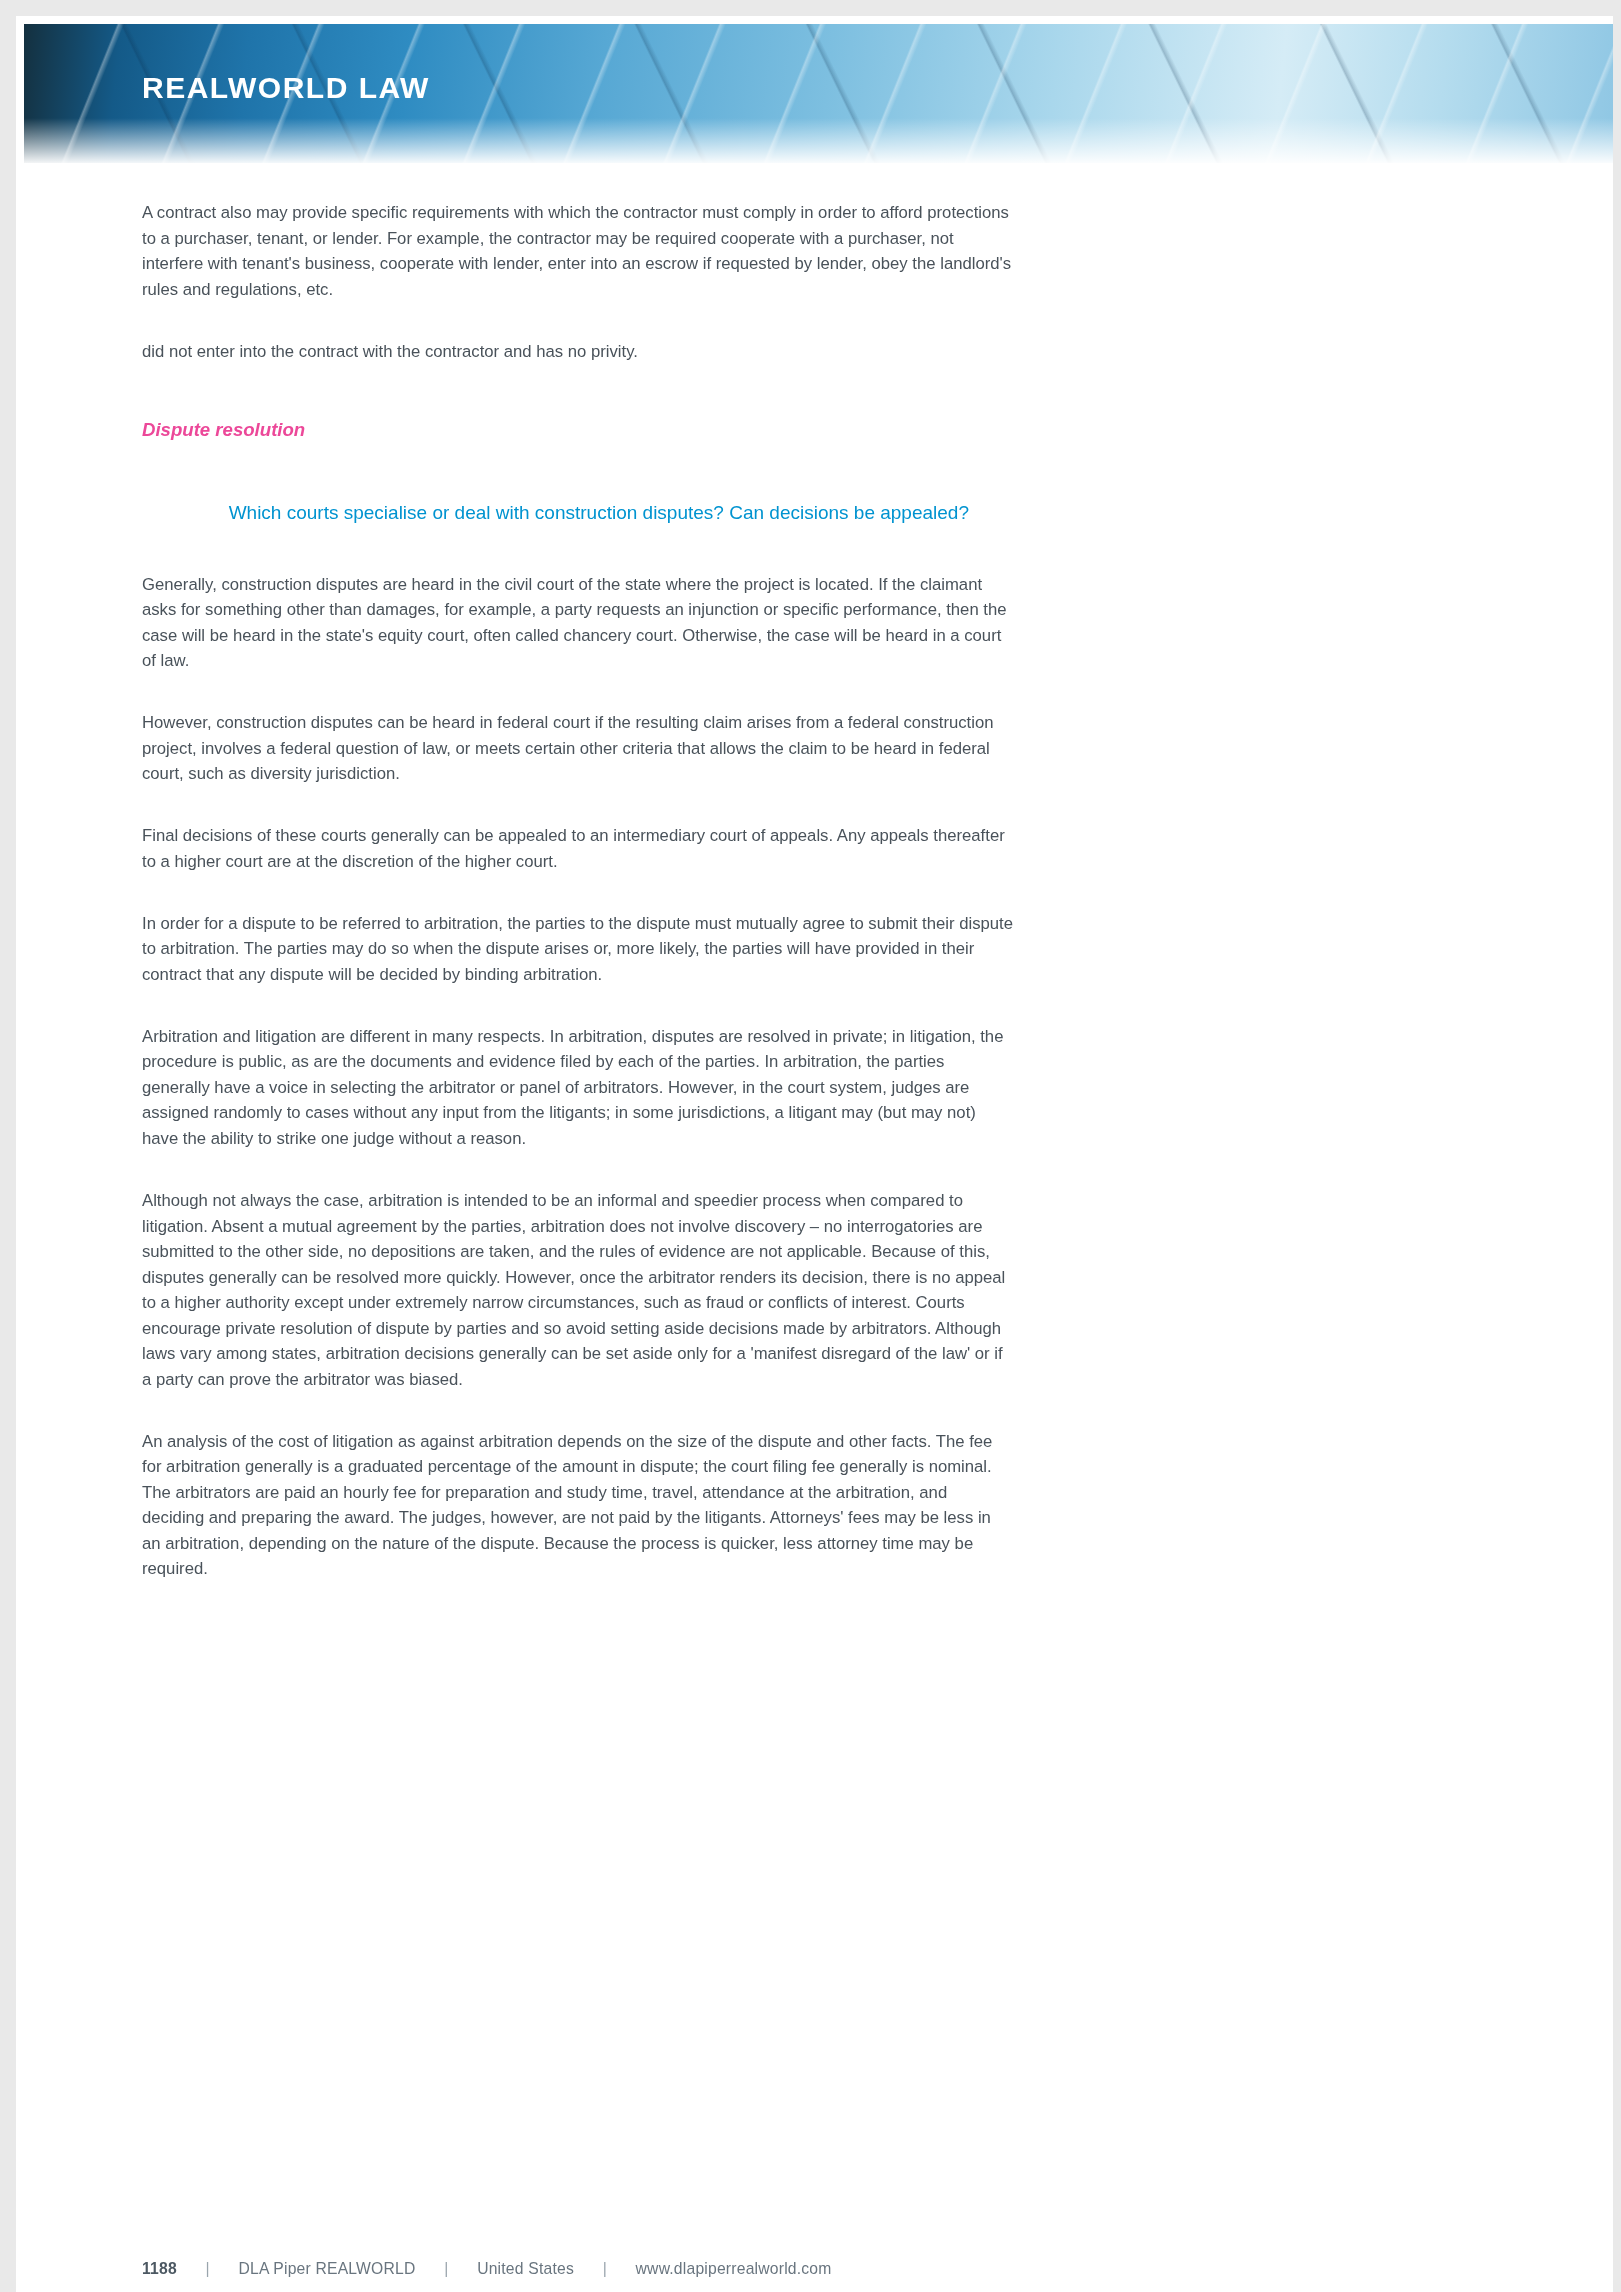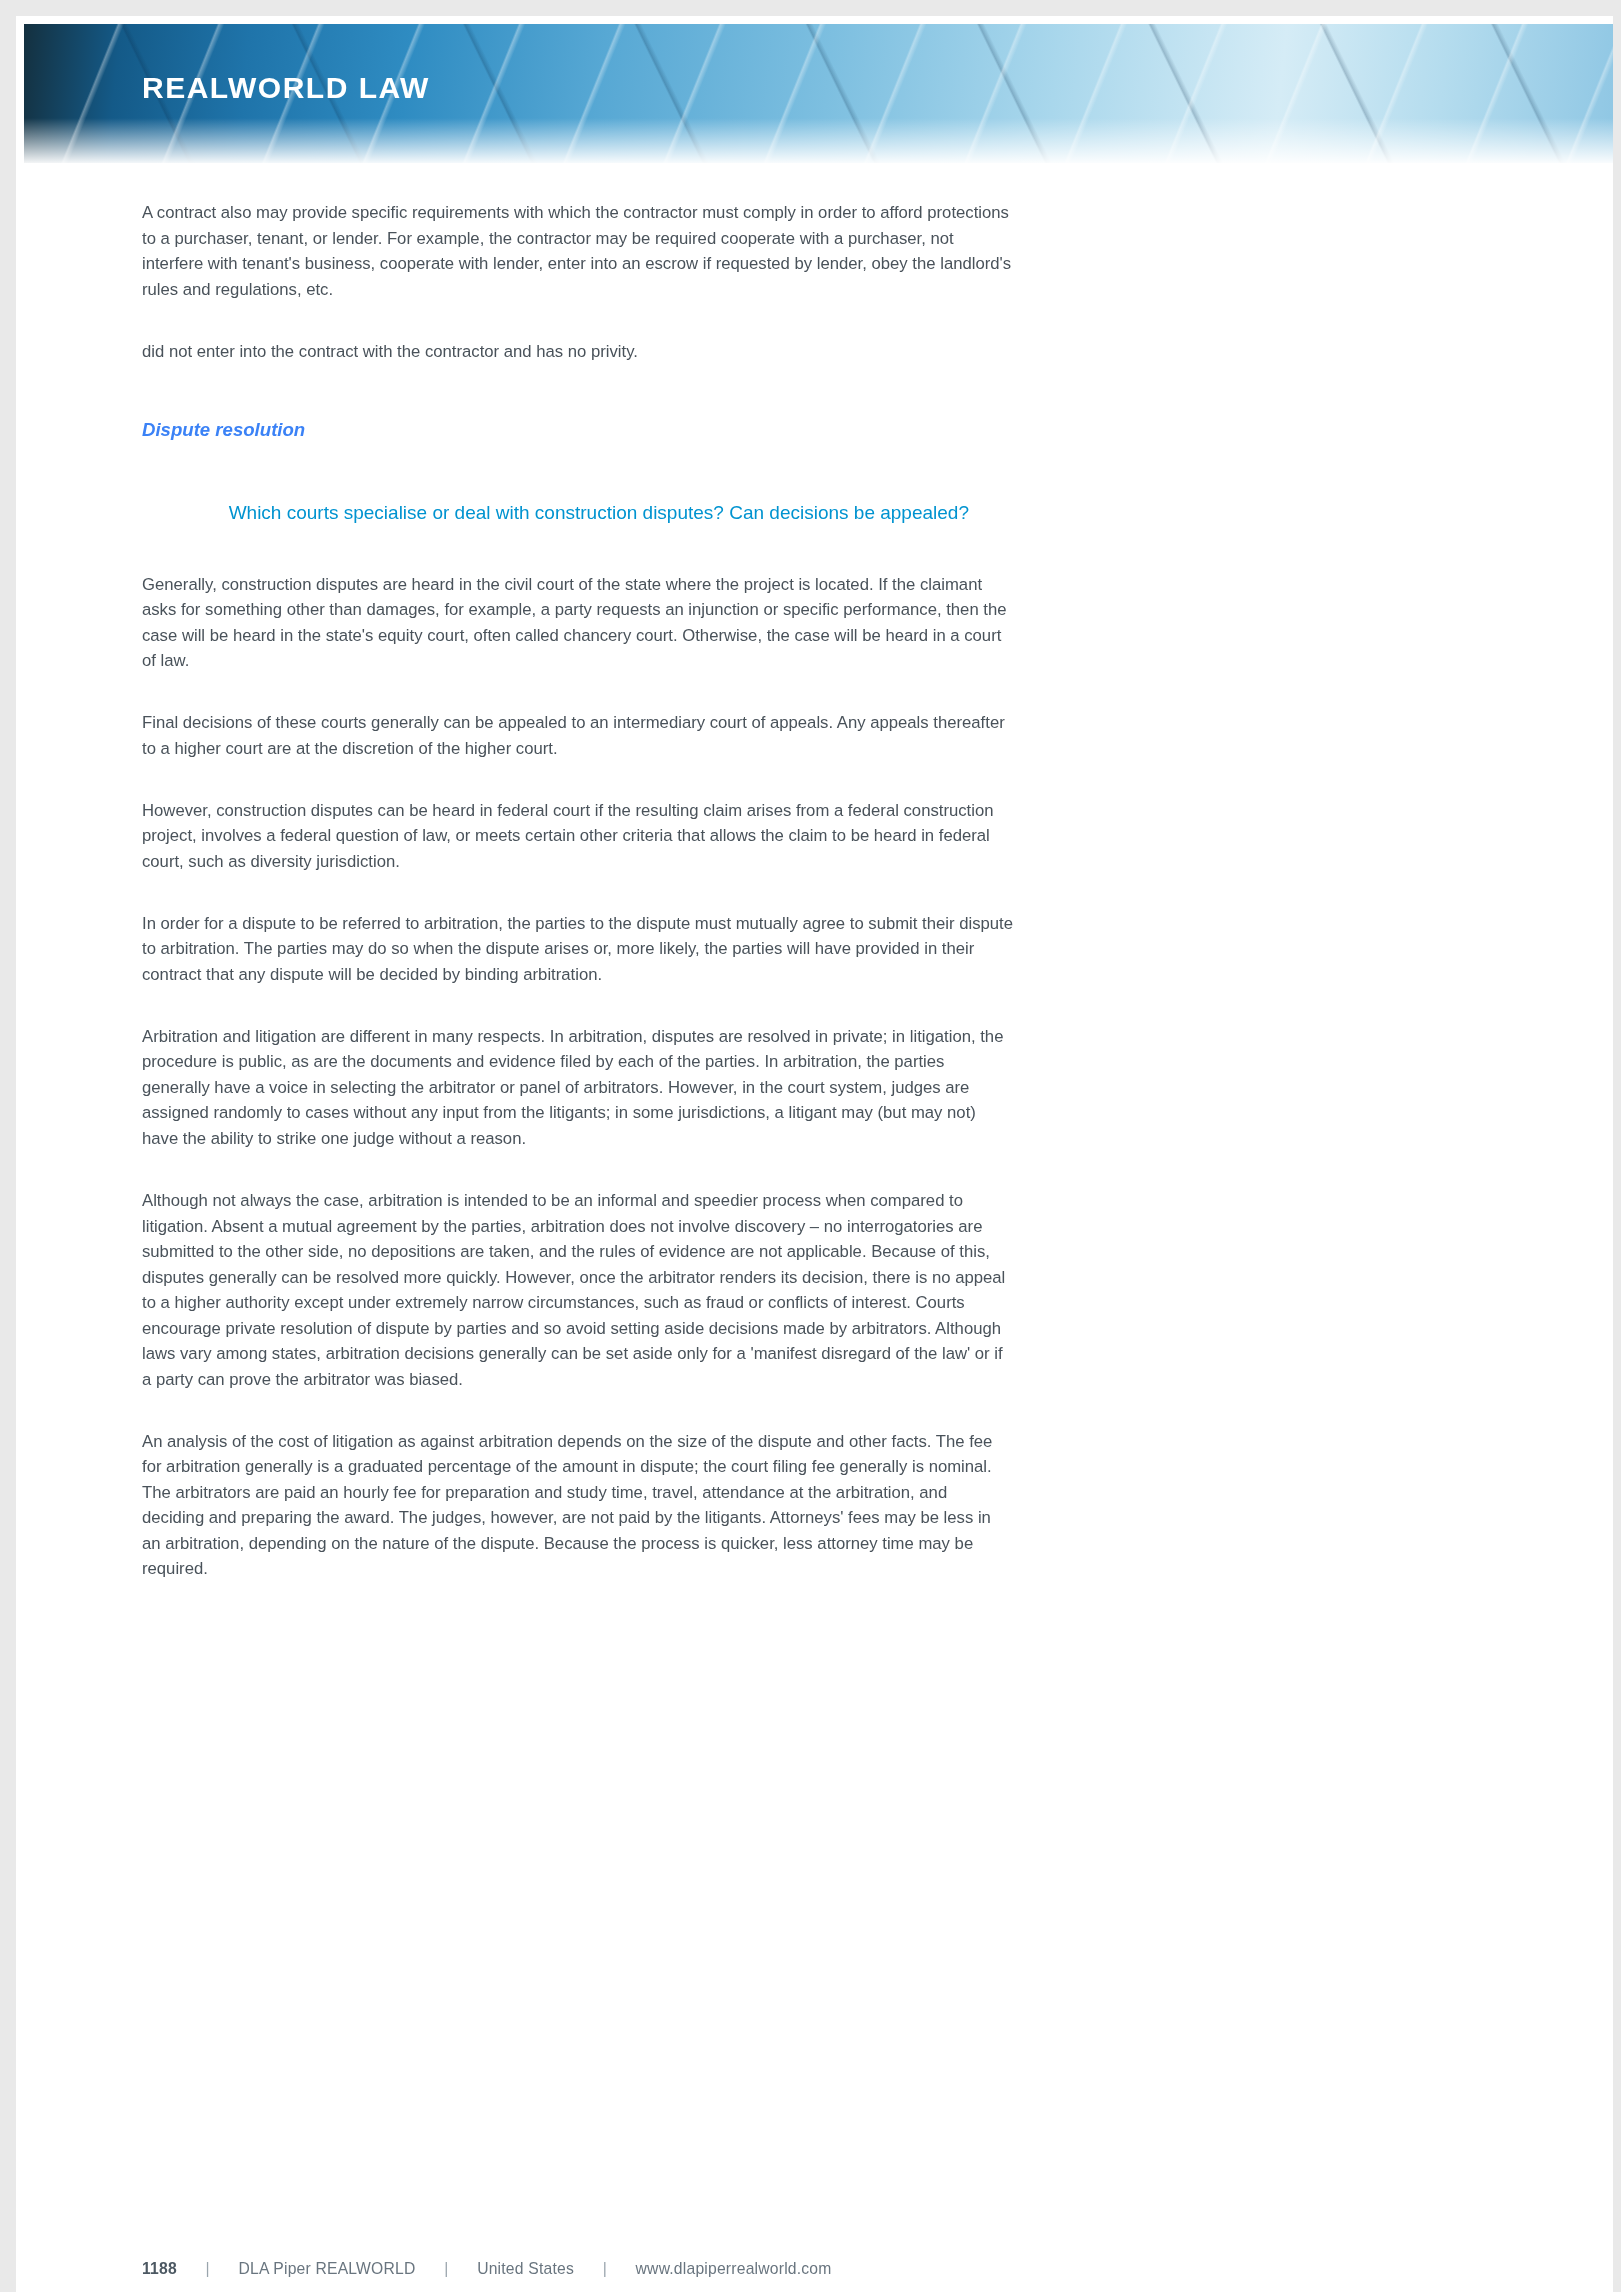--- a/index.html
+++ b/index.html
@@ -55,21 +55,21 @@
     width: 1010px;
     color: #49525a;
     font-size: 16.7px;
     line-height: 25.5px;
   }
   .content p { margin-bottom: 20.6px; max-width: 887px; }
 
   .section-heading {
     margin-top: 37px;
     margin-bottom: 40px;
-    color: #3b82f6;
+    color: #ec4899;
     font-size: 18.6px;
     font-style: italic;
     font-weight: bold;
   }
   .question-heading {
     margin-top: 33px;
     margin-bottom: 29px;
     color: #0093d0;
     font-size: 19px;
     font-weight: normal;
@@ -110,23 +110,23 @@
     <p>A contract also may provide specific requirements with which the contractor must comply in order to afford protections to a purchaser, tenant, or lender. For example, the contractor may be required cooperate with a purchaser, not interfere with tenant's business, cooperate with lender, enter into an escrow if requested by lender, obey the landlord's rules and regulations, etc.</p>
 
     <p>did not enter into the contract with the contractor and has no privity.</p>
 
     <h2 class="section-heading">Dispute resolution</h2>
 
     <h3 class="question-heading">Which courts specialise or deal with construction disputes? Can decisions be appealed?</h3>
 
     <p>Generally, construction disputes are heard in the civil court of the state where the project is located. If the claimant asks for something other than damages, for example, a party requests an injunction or specific performance, then the case will be heard in the state's equity court, often called chancery court. Otherwise, the case will be heard in a court of law.</p>
 
+    <p>However, construction disputes can be heard in federal court if the resulting claim arises from a federal construction project, involves a federal question of law, or meets certain other criteria that allows the claim to be heard in federal court, such as diversity jurisdiction.</p>
+
     <p>Final decisions of these courts generally can be appealed to an intermediary court of appeals. Any appeals thereafter to a higher court are at the discretion of the higher court.</p>
-
-    <p>However, construction disputes can be heard in federal court if the resulting claim arises from a federal construction project, involves a federal question of law, or meets certain other criteria that allows the claim to be heard in federal court, such as diversity jurisdiction.</p>
 
 
     <p>In order for a dispute to be referred to arbitration, the parties to the dispute must mutually agree to submit their dispute to arbitration. The parties may do so when the dispute arises or, more likely, the parties will have provided in their contract that any dispute will be decided by binding arbitration.</p>
 
     <p>Arbitration and litigation are different in many respects. In arbitration, disputes are resolved in private; in litigation, the procedure is public, as are the documents and evidence filed by each of the parties. In arbitration, the parties generally have a voice in selecting the arbitrator or panel of arbitrators. However, in the court system, judges are assigned randomly to cases without any input from the litigants; in some jurisdictions, a litigant may (but may not) have the ability to strike one judge without a reason.</p>
 
     <p>Although not always the case, arbitration is intended to be an informal and speedier process when compared to litigation. Absent a mutual agreement by the parties, arbitration does not involve discovery – no interrogatories are submitted to the other side, no depositions are taken, and the rules of evidence are not applicable. Because of this, disputes generally can be resolved more quickly. However, once the arbitrator renders its decision, there is no appeal to a higher authority except under extremely narrow circumstances, such as fraud or conflicts of interest. Courts encourage private resolution of dispute by parties and so avoid setting aside decisions made by arbitrators. Although laws vary among states, arbitration decisions generally can be set aside only for a 'manifest disregard of the law' or if a party can prove the arbitrator was biased.</p>
 
     <p>An analysis of the cost of litigation as against arbitration depends on the size of the dispute and other facts. The fee for arbitration generally is a graduated percentage of the amount in dispute; the court filing fee generally is nominal. The arbitrators are paid an hourly fee for preparation and study time, travel, attendance at the arbitration, and deciding and preparing the award. The judges, however, are not paid by the litigants. Attorneys' fees may be less in an arbitration, depending on the nature of the dispute. Because the process is quicker, less attorney time may be required.</p>
 

